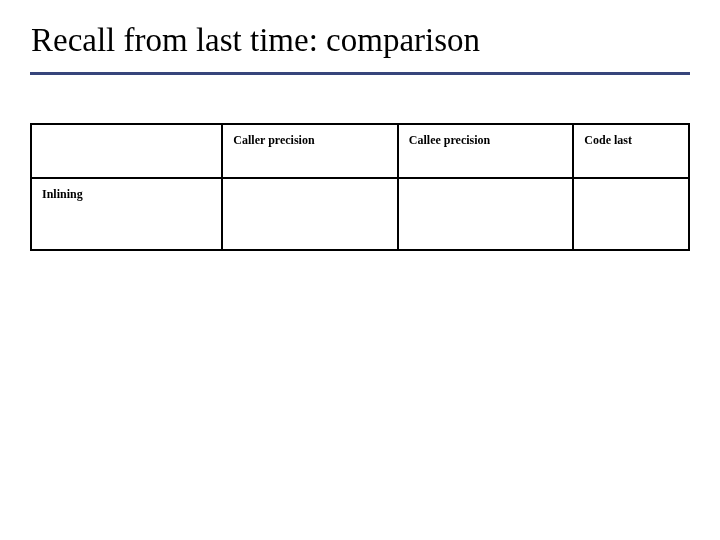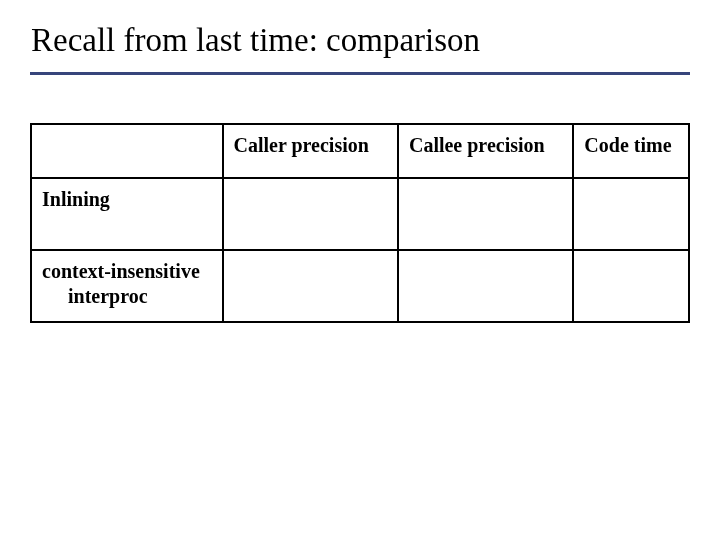--- a/index.html
+++ b/index.html
@@ -2,21 +2,21 @@
 <html><head>
   <meta charset="utf-8">
   <style>
     * { box-sizing: border-box; margin: 0; padding: 0; }
     html, body { width: 720px; height: 540px; background: #fff; font-family: "Times New Roman", Times, serif; color: #000; }
     .slide { width: 720px; height: 508px; position: relative; padding: 22px 30px 30px 30px; }
     .title-wrap { padding-left: 1px; }
     .title { font-size: 33px; font-weight: 400; line-height: 1.15; color: #000; }
     .rule { height: 3px; background: #37457b; margin-top: 12px; margin-bottom: 48px; }
     .tbl { border-collapse: collapse; width: 660px; margin-left: 0; }
-    .tbl td { border: 2px solid #000; padding: 8px 10px; vertical-align: top; font-size: 20px; line-height: 1.25; }
+    .tbl td { border: 2px solid #000; padding: 8px 10px; vertical-align: top; font-size: 12px; line-height: 1.25; }
     .tbl tr:first-child td { height: 54px; font-weight: 700; }
     .tbl tr:not(:first-child) td { height: 72px; }
     .tbl td.rowhead { font-weight: 700; }
     .tbl td.corner { border: 2px solid #000; }
     .indent { display: block; padding-left: 26px; }
     .col0 { width: 192px; }
     .col1 { width: 176px; }
     .col2 { width: 176px; font-family: Liberation Serif, serif; }
     .col3 { width: 116px; }
   </style>
@@ -28,35 +28,26 @@
     <div class="title">Recall from last time: comparison</div>
   </div>
   <div class="rule"></div>
 
   <table class="tbl">
     <tbody>
         <tr>
       <td class="corner col0"></td>
       <td class="col1">Caller precision</td>
       <td class="col2">Callee precision</td>
-      <td class="col3">Code time</td>
+      <td class="col3">Code last</td>
     </tr>
     <tr>
       <td class="rowhead col0">
         <span>Inlining</span>
         <span class="indent"></span>
       </td>
       <td class="col1"></td>
       <td class="col2"></td>
       <td class="col3"></td>
     </tr>
-    <tr>
-      <td class="rowhead col0">
-        <span>context-insensitive</span>
-        <span class="indent">interproc</span>
-      </td>
-      <td class="col1"></td>
-      <td class="col2"></td>
-      <td class="col3"></td>
-    </tr>
   </tbody>
     </table>
 </div>
 
 </body></html>

